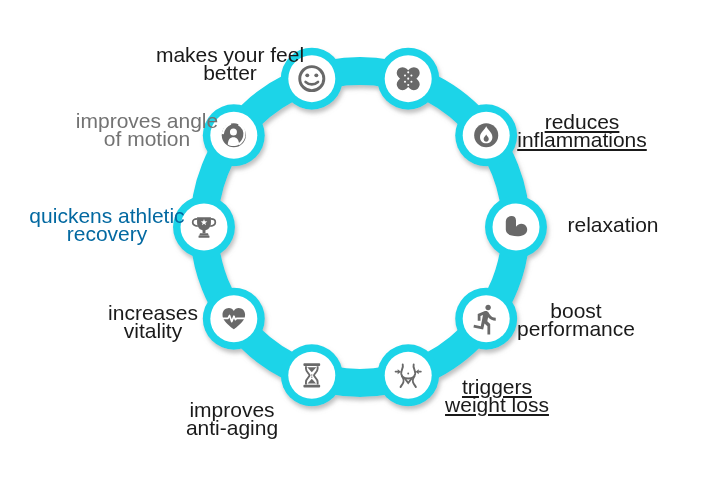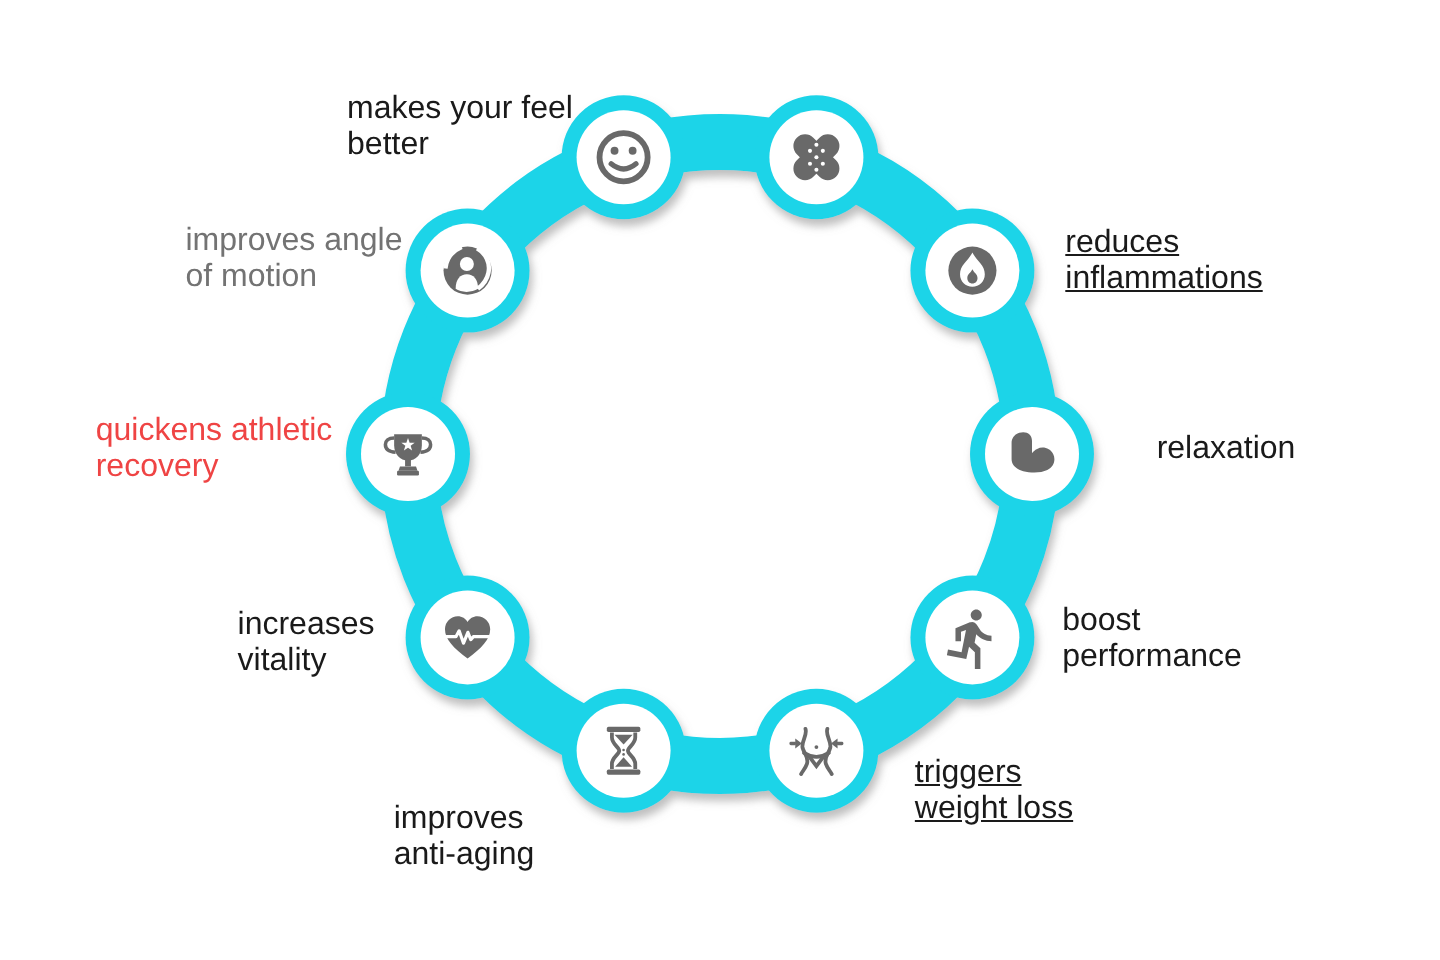--- a/index.html
+++ b/index.html
@@ -1,20 +1,20 @@
 <!DOCTYPE html>
 <html><head>
 <meta charset="utf-8">
 <style>
   html,body{margin:0;padding:0;background:#ffffff;}
   #stage{position:relative;width:720px;height:480px;overflow:hidden;background:#ffffff;
          font-family:"Liberation Sans",sans-serif;}
   #diagram-svg{position:absolute;left:0;top:0;}
-  .node-label{position:absolute;transform:translate(-50%,-50%);
-              font-size:16px;line-height:18px;white-space:nowrap;font-weight:400;}
+  .node-label{position:absolute;transform:translate(-50%,-50%);text-align:center;
+              font-size:21px;line-height:18px;white-space:nowrap;font-weight:400;}
 </style>
 </head>
 <body>
 
 <div id="stage">
   <svg id="diagram-svg" width="720" height="480" viewBox="0 0 720 480" style="color: rgb(105, 105, 105);">
     <defs>
       <filter id="soft-shadow" x="-20%" y="-20%" width="140%" height="150%">
         <feDropShadow dx="1.5" dy="3.5" stdDeviation="2" flood-color="#8a8a8a" flood-opacity="0.55"></feDropShadow>
       </filter>
@@ -166,21 +166,21 @@
       <div>weight loss</div>
     </div>
     <div class="node-label" style="left: 232px; top: 419px; color: rgb(26, 26, 26);">
       <div>improves</div>
       <div>anti-aging</div>
     </div>
     <div class="node-label" style="left: 153px; top: 322px; color: rgb(26, 26, 26);">
       <div>increases</div>
       <div>vitality</div>
     </div>
-    <div class="node-label" style="left: 107px; top: 225px; color: #ef4444;">
+    <div class="node-label" style="left: 107px; top: 225px; color: #0369a1;">
       <div>quickens athletic</div>
       <div>recovery</div>
     </div>
     <div class="node-label" style="left: 147px; top: 130px; color: #737373;">
       <div>improves angle</div>
       <div>of motion</div>
     </div>
   </div>
 
 </body></html>

